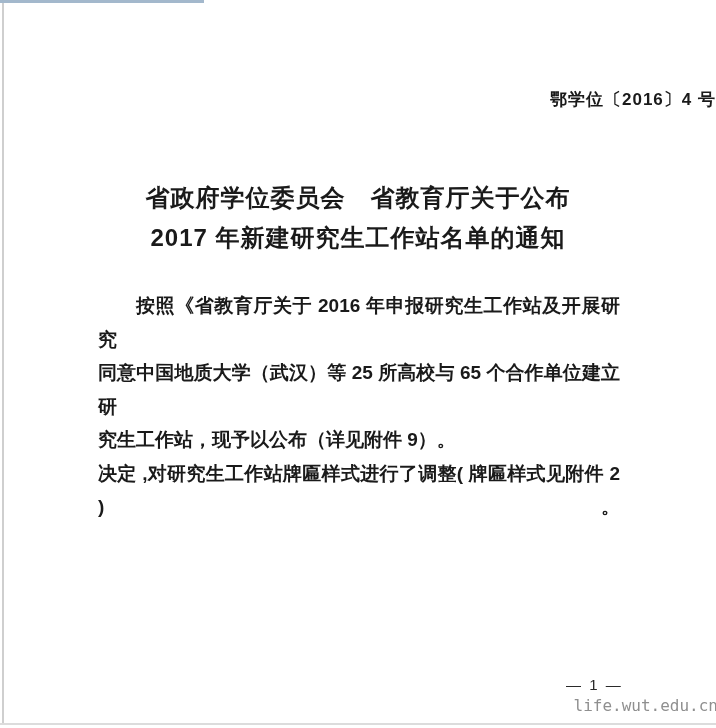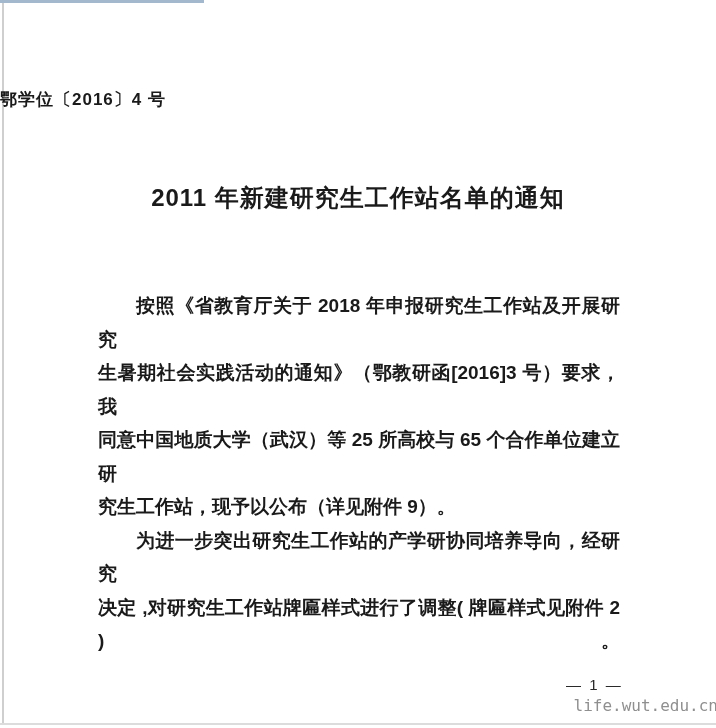--- a/index.html
+++ b/index.html
@@ -17,21 +17,21 @@
     position:absolute;top:0;left:0;width:204px;height:3px;
   }
   .edge-left{
     position:absolute;top:3px;left:2px;width:2px;height:722px;
   }
   .edge-bottom{
     position:absolute;left:0;bottom:3px;width:716px;height:2px;
   }
   .doc-number{
     position:absolute;top:88px;left:0;right:0;
-    text-align:left;
+    text-align:right;
     font-size:17px;font-weight:700;
     line-height:24px;
     letter-spacing:1px;
   }
   .doc-title{
     position:absolute;top:178px;left:0;right:0;
     text-align:center;
     font-size:24px;font-weight:700;
     line-height:40px;
     letter-spacing:1px;
@@ -61,31 +61,30 @@
 
 <div class="page">
 
   <div class="edge-top" style="background: rgb(163, 184, 204);"></div>
   <div class="edge-left" style="background: rgb(207, 207, 207);"></div>
   <div class="edge-bottom" style="background: rgb(220, 220, 220);"></div>
 
   <div class="doc-number">鄂学位〔2016〕4 号</div>
 
   <div class="doc-title">
-    <div class="line">2011 年新建研究生工作站名单的通知</div>
+    <div class="line">省政府学位委员会　省教育厅关于公布</div>
+    <div class="line">2017 年新建研究生工作站名单的通知</div>
   </div>
 
   <div class="doc-body">
 
-    <div class="line fill ind">按照《省教育厅关于 2018 年申报研究生工作站及开展研究</div>
-    <div class="line fill">生暑期社会实践活动的通知》（鄂教研函[2016]3 号）要求，我</div>
+    <div class="line fill ind">按照《省教育厅关于 2016 年申报研究生工作站及开展研究</div>
     <div class="line fill">同意中国地质大学（武汉）等 25 所高校与 65 个合作单位建立研</div>
     <div class="line">究生工作站，现予以公布（详见附件 9）。</div>
 
-    <div class="line fill ind">为进一步突出研究生工作站的产学研协同培养导向，经研究</div>
     <div class="line fill">决定 ,对研究生工作站牌匾样式进行了调整( 牌匾样式见附件 2 )。</div>
 
   </div>
 
   <div class="page-number">— 1 —</div>
 
   <div class="watermark" style="color: rgb(143, 143, 143);">life.wut.edu.cn</div>
 
 </div>
 

